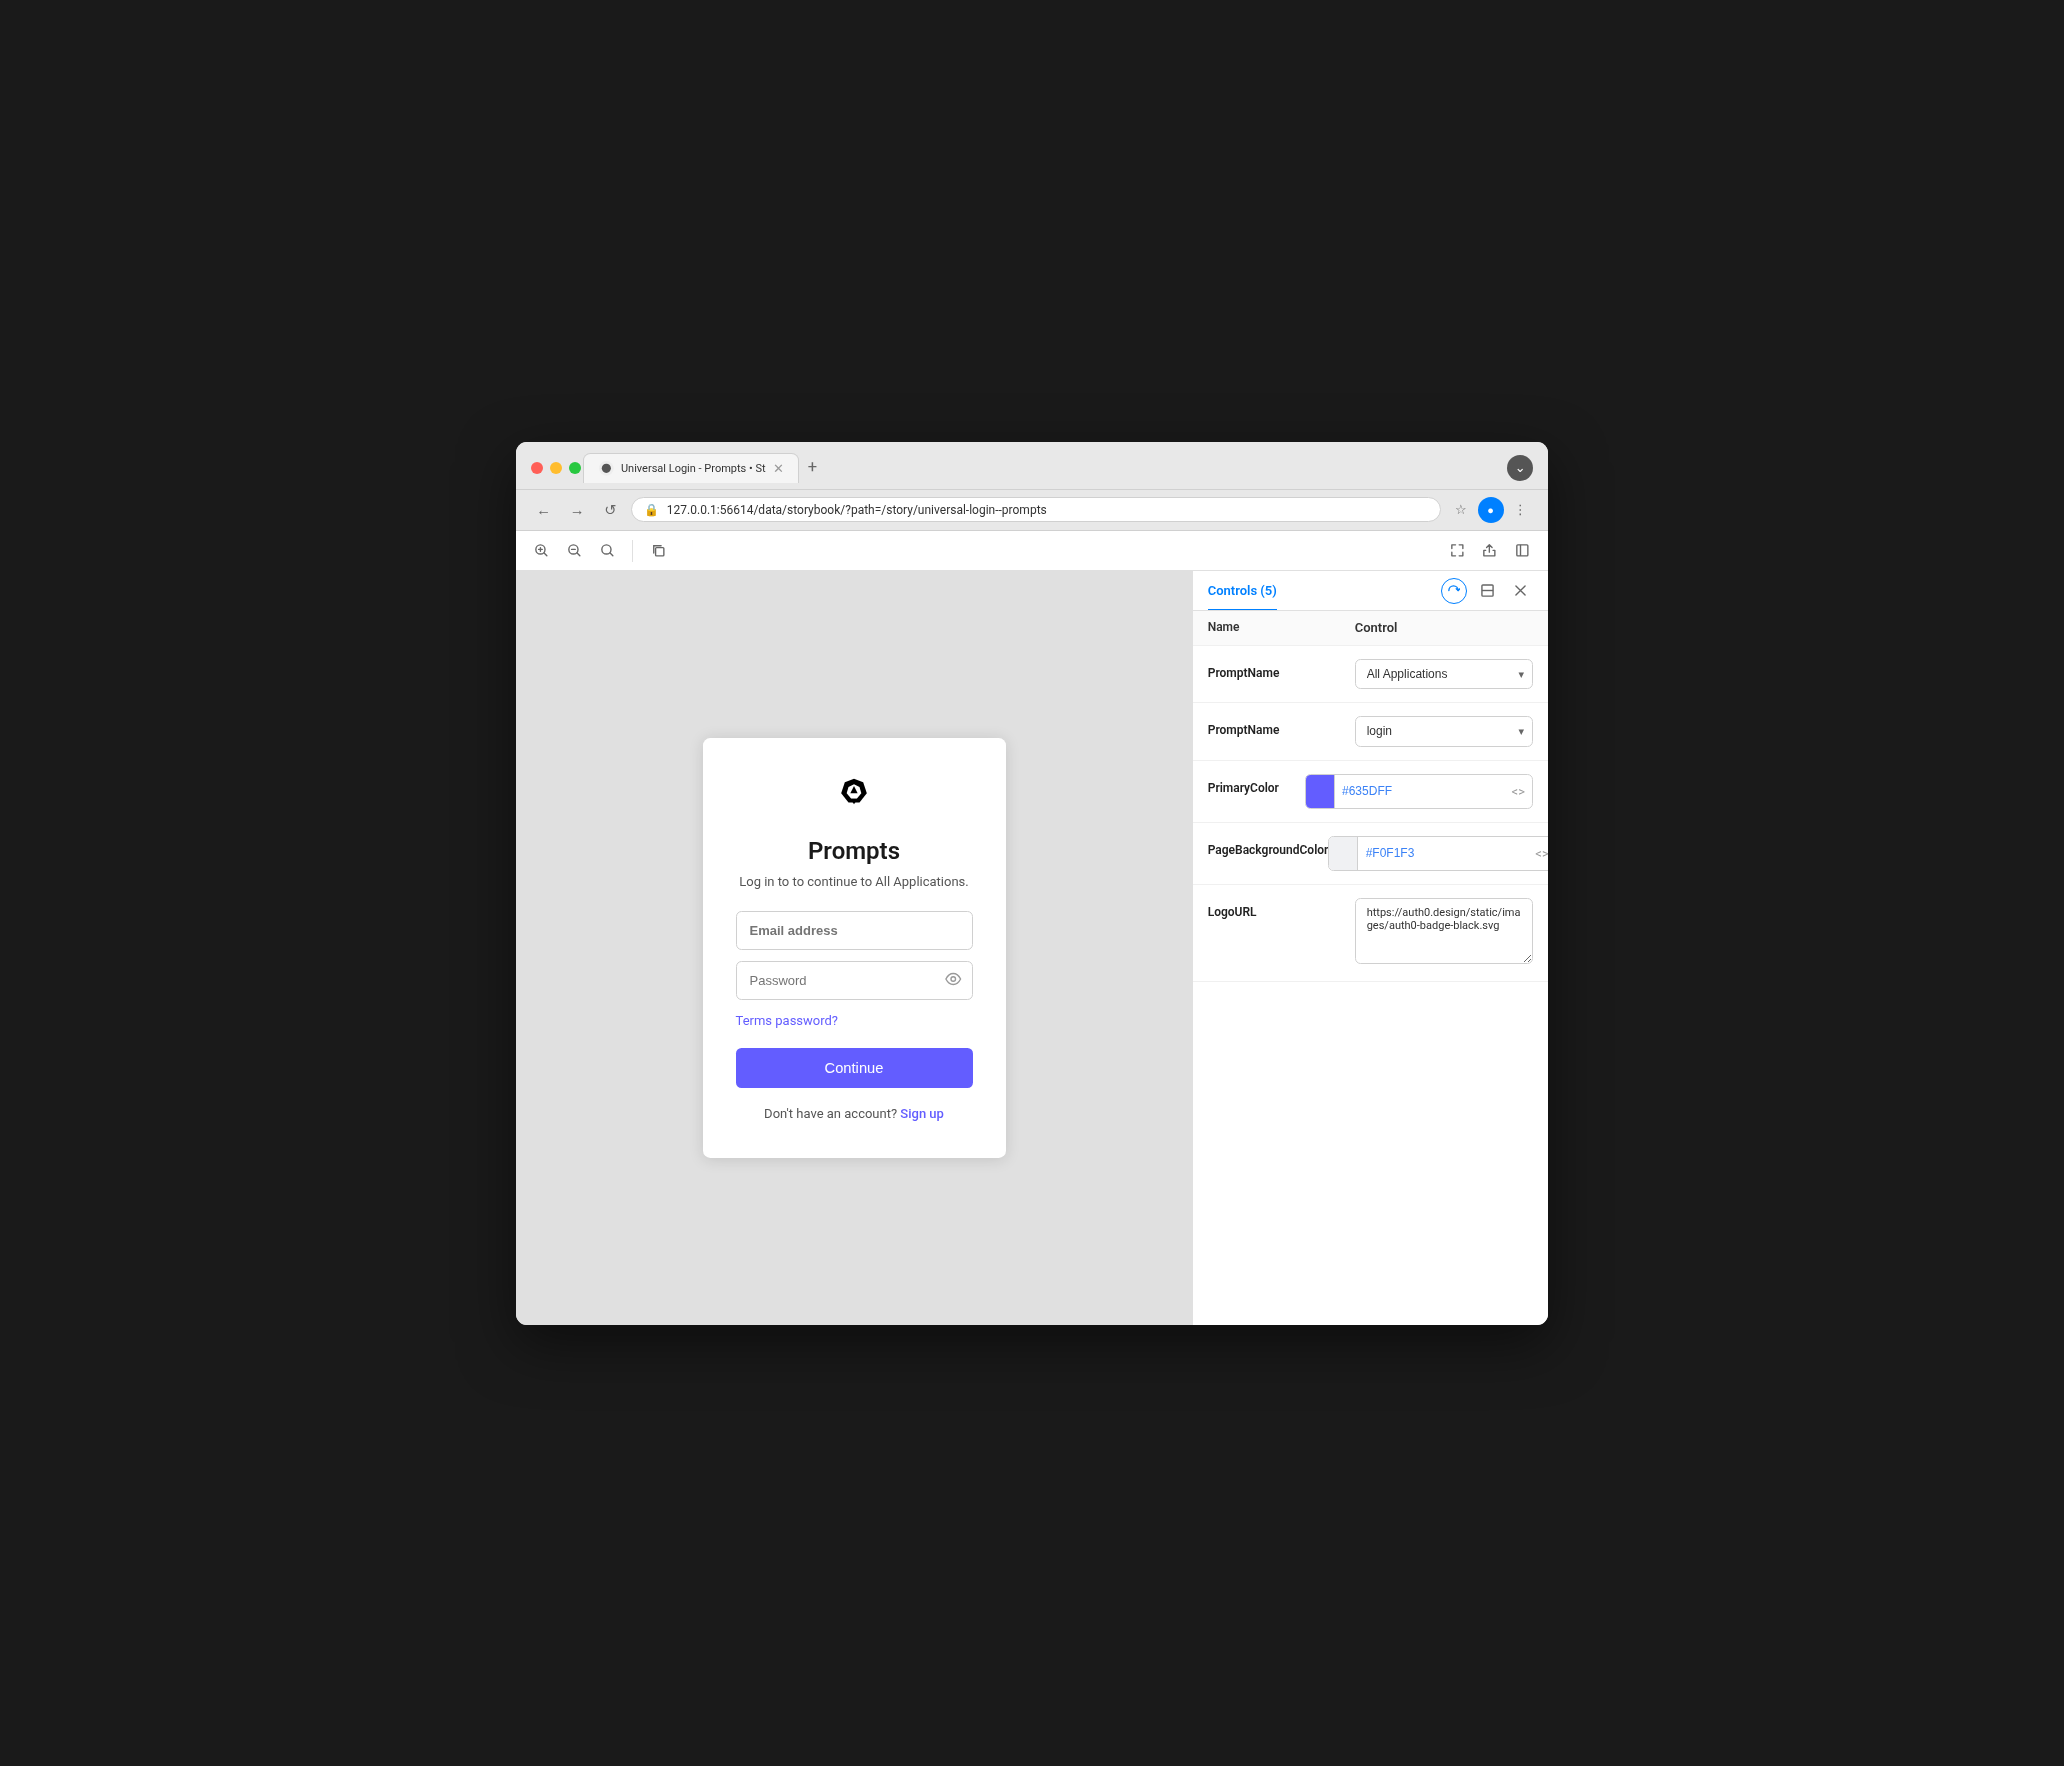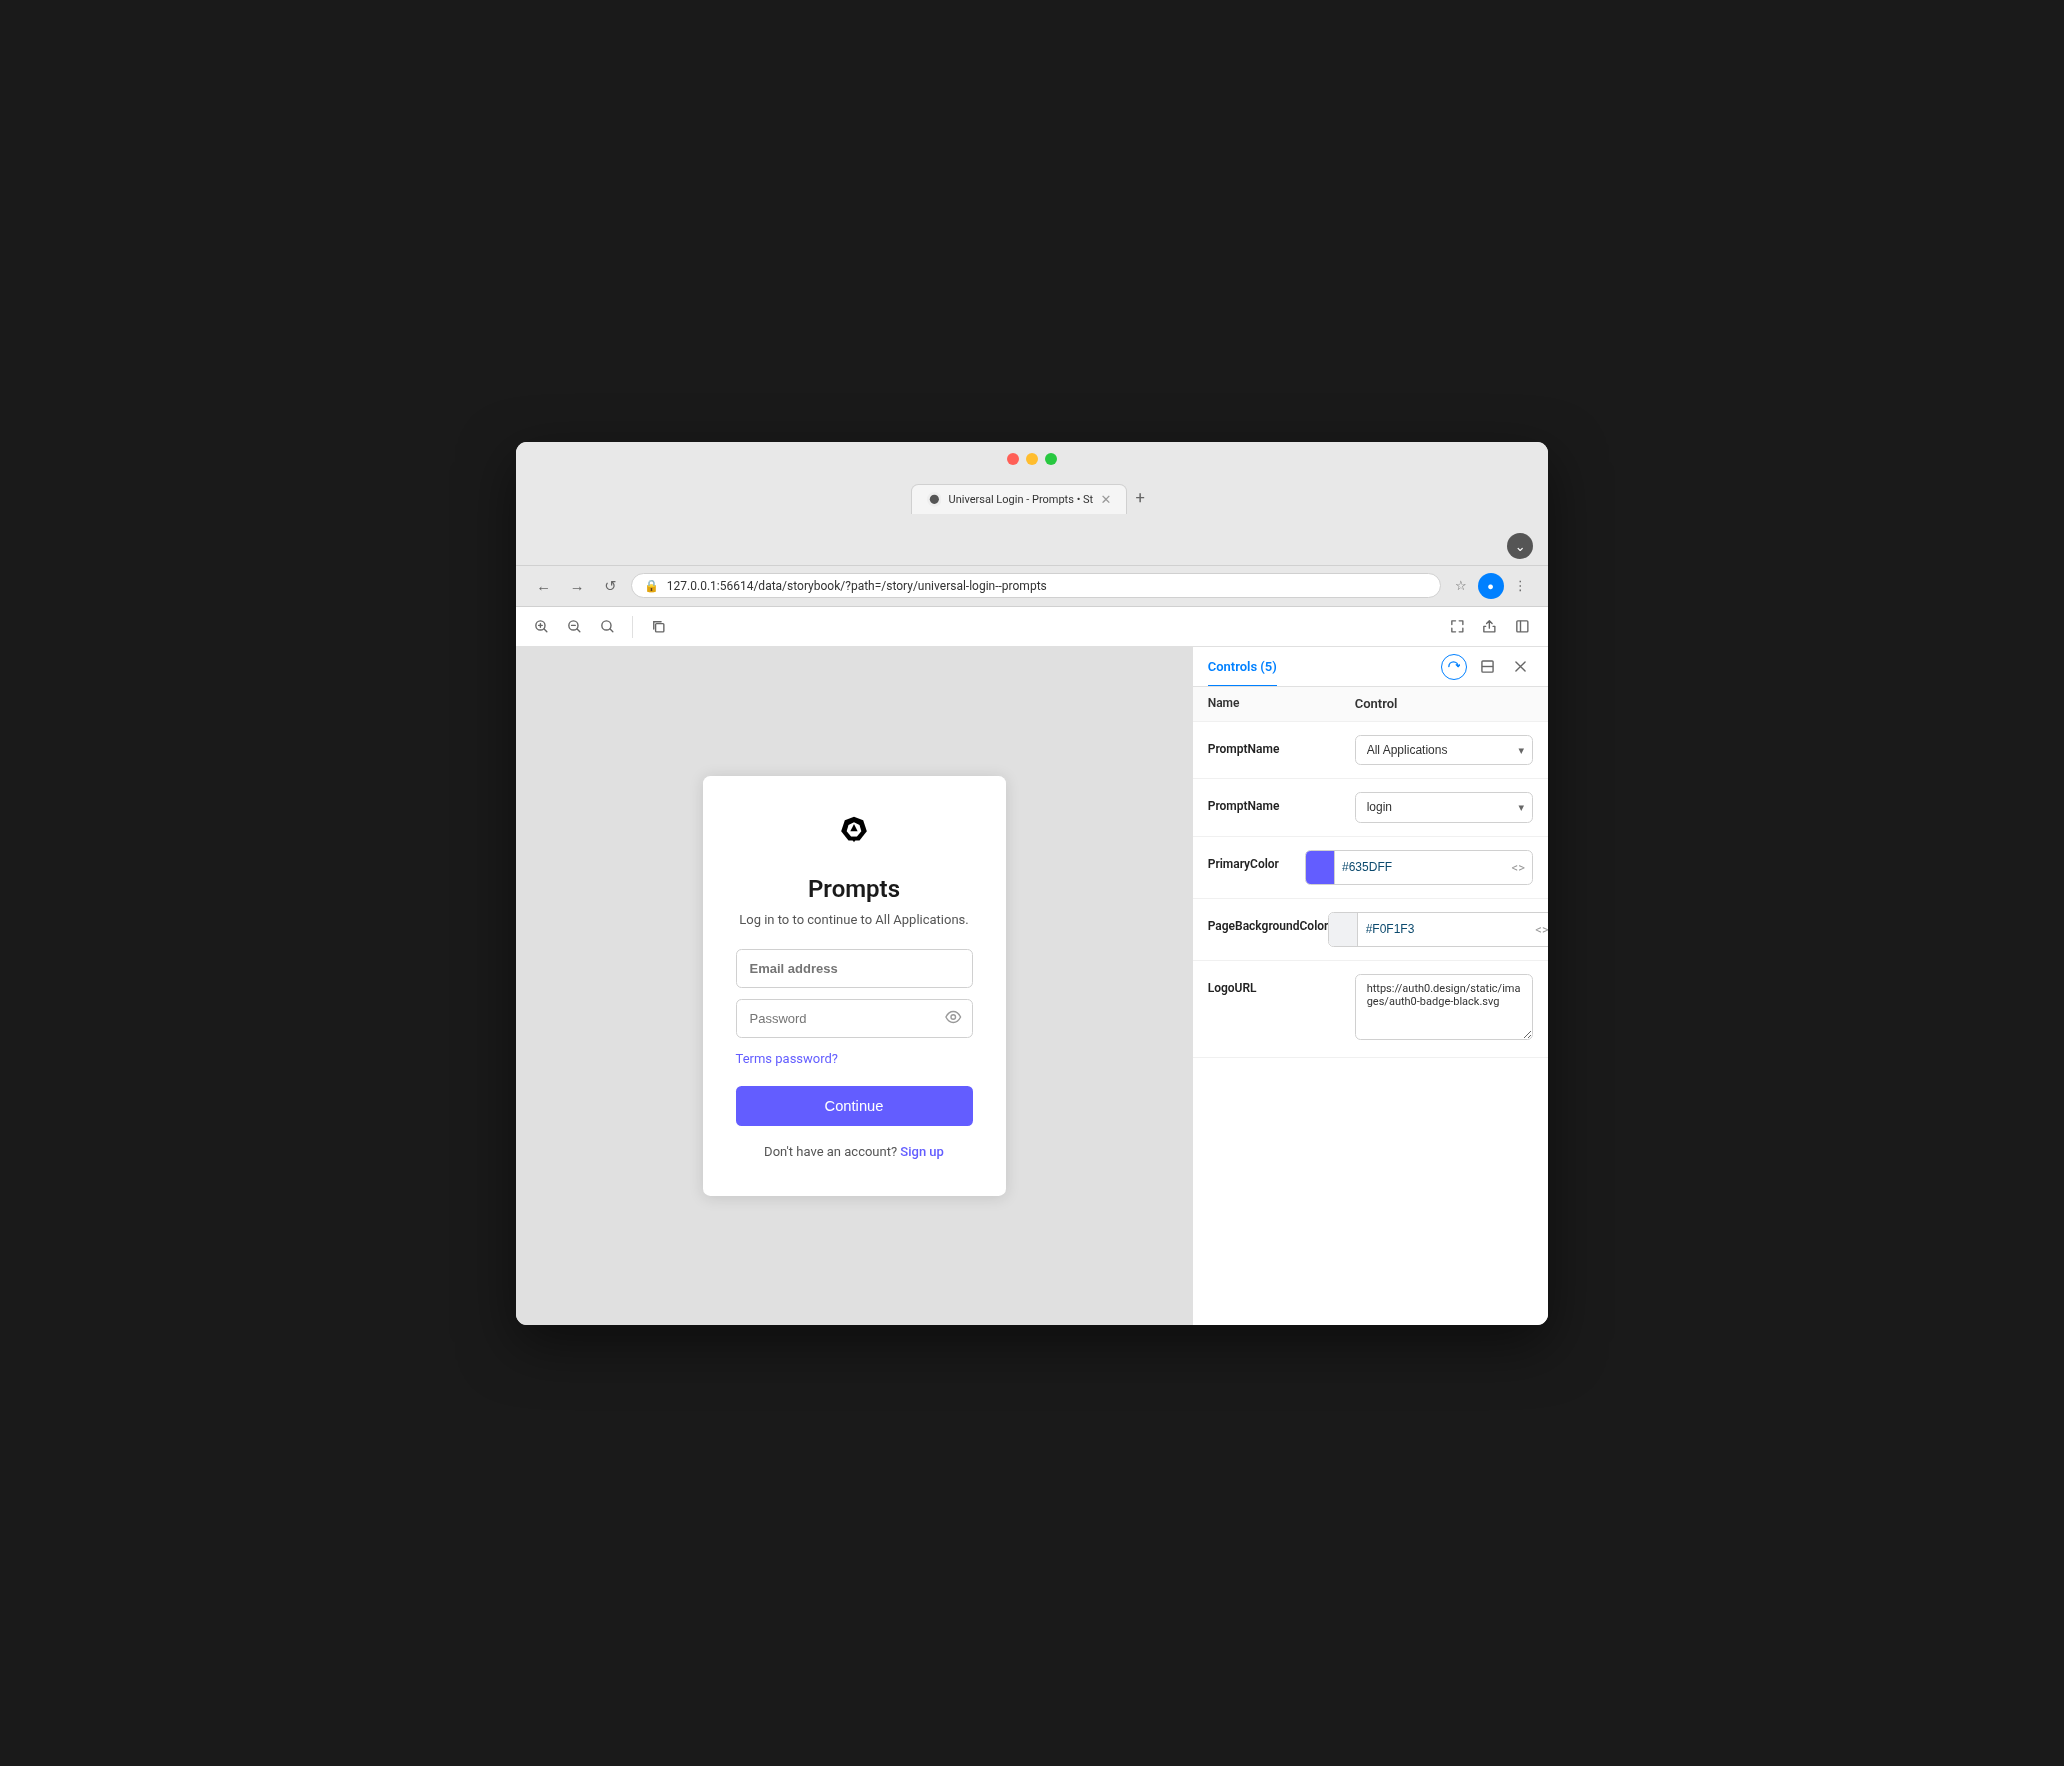--- a/index.html
+++ b/index.html
@@ -497,21 +497,21 @@
       width: 29px;
       height: 33px;
       border-right: 0.9px solid #d0d0d0;
       flex-shrink: 0;
     }
 
     .color-value {
       flex: 1;
       padding: 0 7.3px;
       font-size: 12px;
-      color: #0c4a6e;
+      color: #3b82f6;
       border: none;
       outline: none;
       background: white;
     }
 
     .code-icon {
       padding: 0 7.3px;
       color: #999;
       font-size: 13px;
       cursor: pointer;
@@ -529,21 +529,21 @@
       outline: none;
       font-family: inherit;
     }
   </style>
 </head>
 <body>
 
 <div class="browser-window">
 
   <div class="title-bar">
-    <div style="display:flex; align-items:center; gap:19px; padding-bottom:5.5px;flex-direction:column;">
+    <div style="display:flex; align-items:center; gap:2px; padding-bottom:5.5px;">
       <div class="traffic-lights">
         <div class="traffic-light tl-red"></div>
         <div class="traffic-light tl-yellow"></div>
         <div class="traffic-light tl-green"></div>
       </div>
       <div class="tab-bar" style="margin-top:0; align-items:center;">
         <div class="browser-tab">
           <svg class="tab-favicon" viewBox="0 0 16 16" fill="none">
             <circle cx="8" cy="8" r="8" fill="#eee"></circle>
             <path d="M8 3 C5.2 3 3 5.2 3 8 S5.2 13 8 13 13 10.8 13 8 10.8 3 8 3Z" fill="#555" fill-rule="evenodd"></path>

